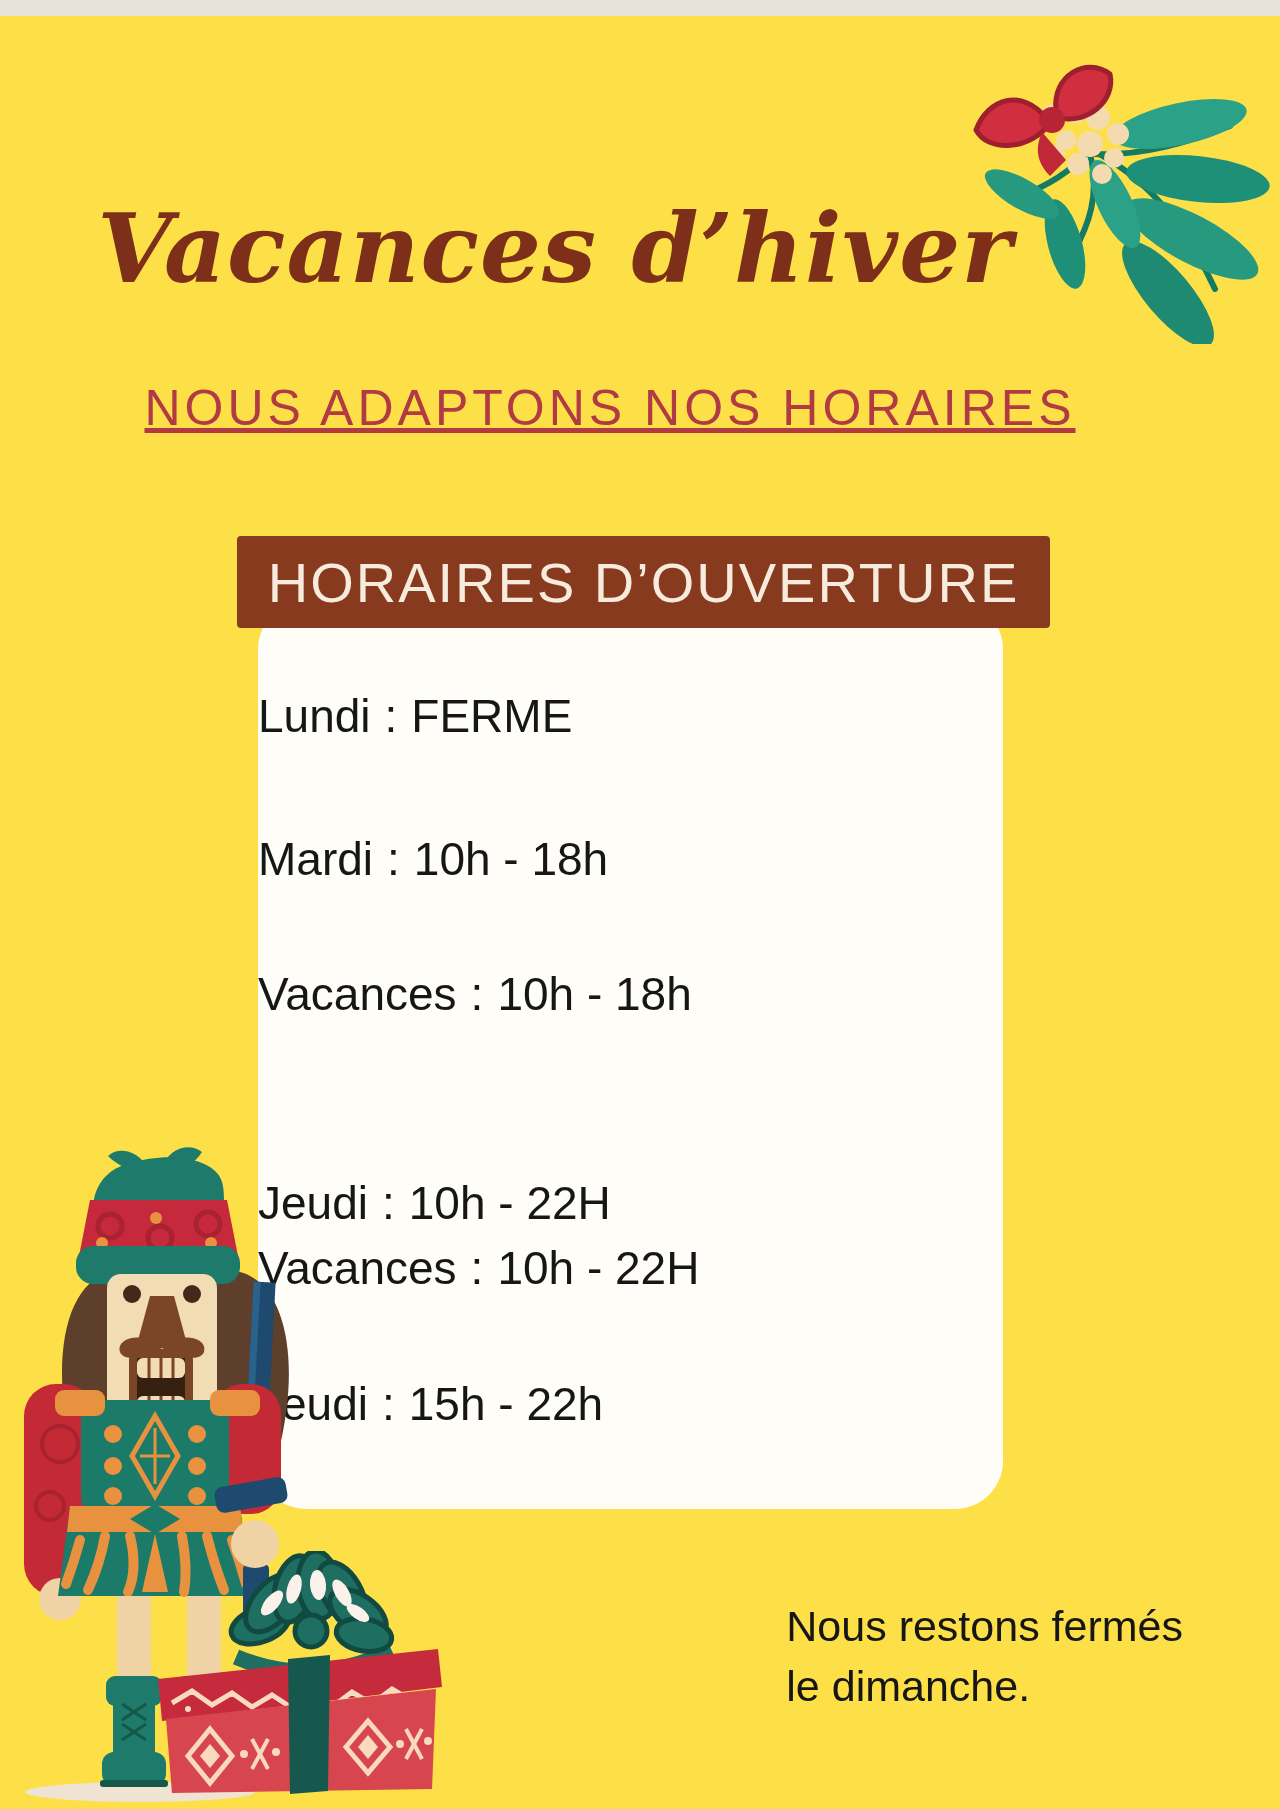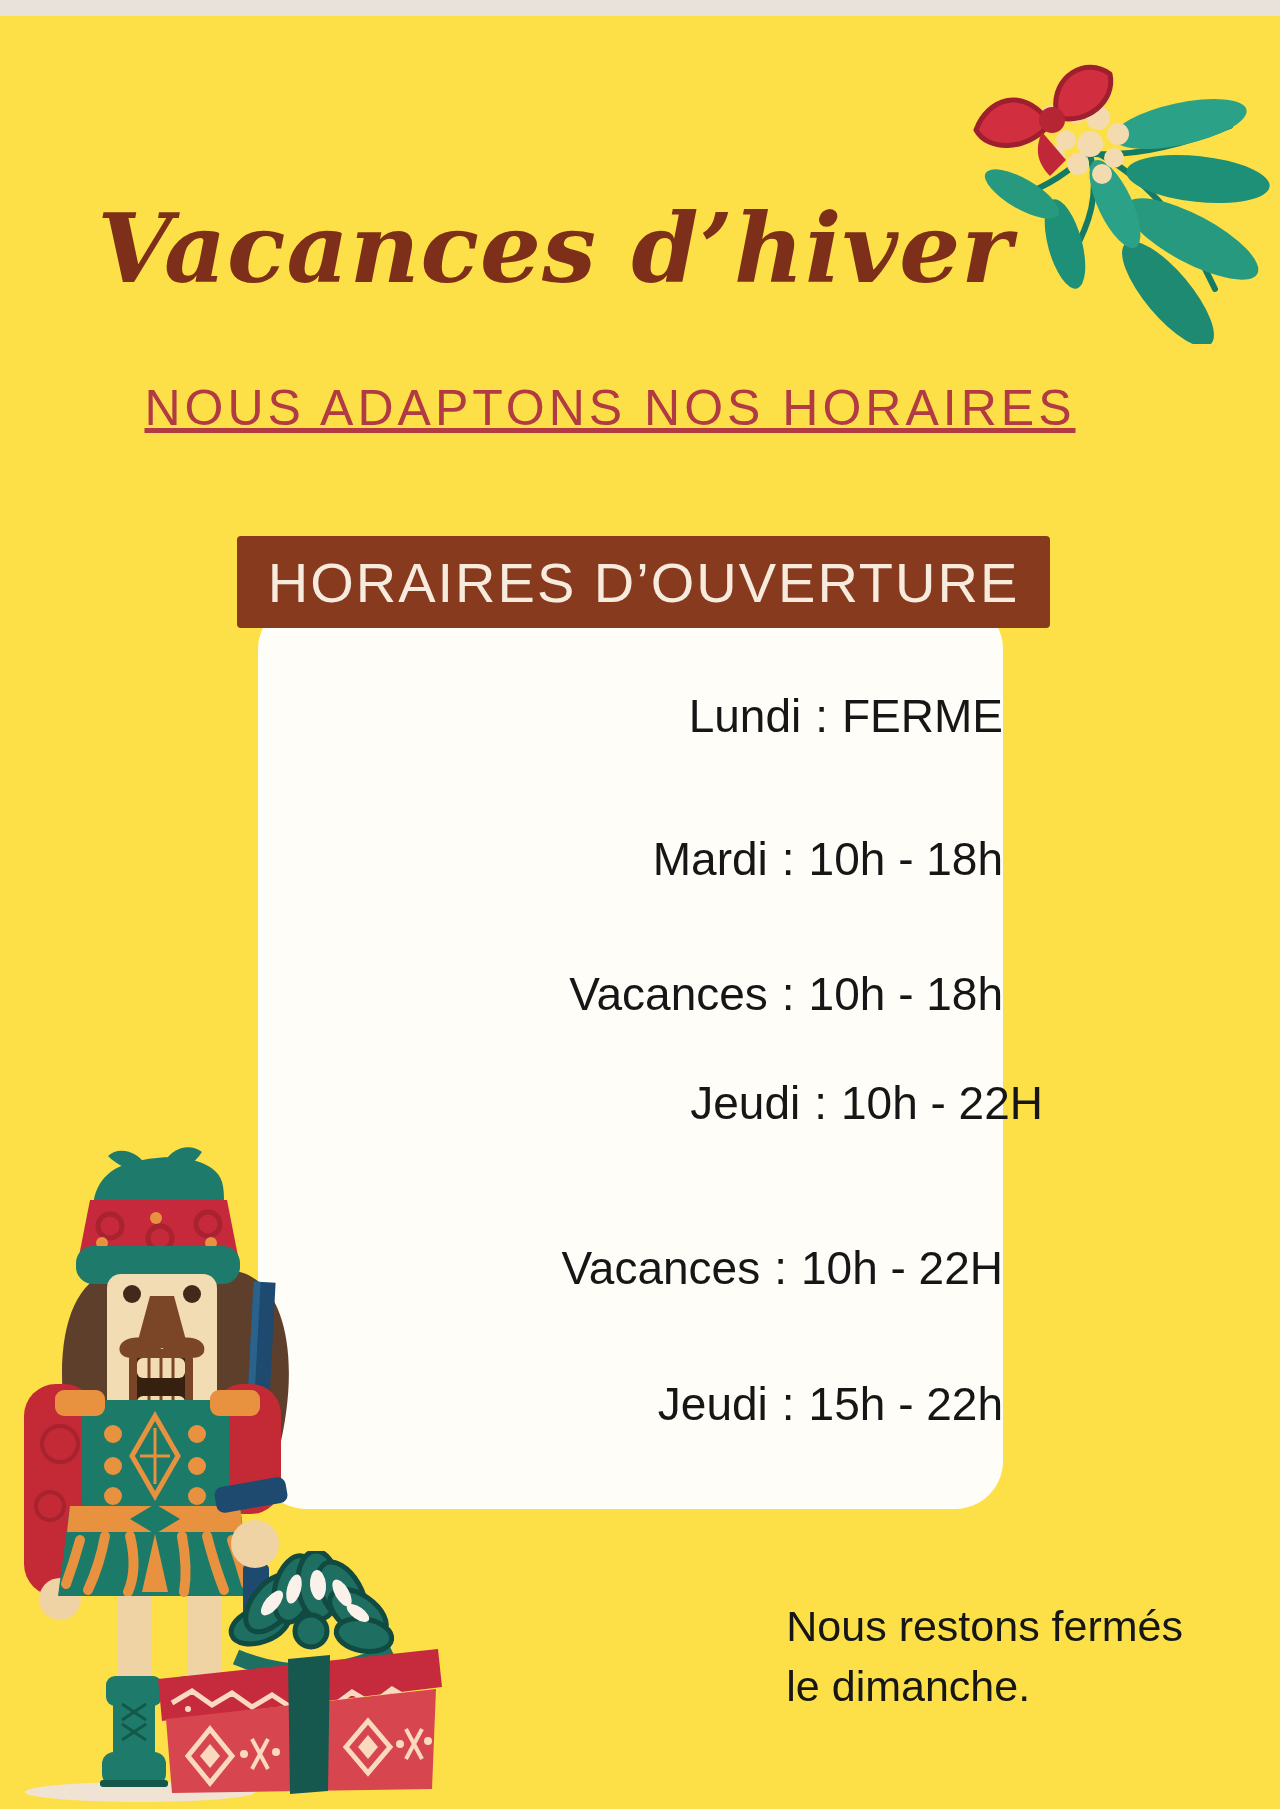--- a/index.html
+++ b/index.html
@@ -33,28 +33,28 @@
   }
   .banner-label{
     color:#F6EBDC;font-size:56px;letter-spacing:2px;font-weight:400;
   }
   .card{
     position:absolute;left:258px;top:585px;width:745px;height:908px;
     background:#FFFDF8;border-radius:48px;z-index:1;
   }
   .row{
     position:absolute;left:258px;width:745px;
-    text-align:right;color:#161616;font-size:46px;line-height:56px;
+    text-align:left;color:#161616;font-size:46px;line-height:56px;
     z-index:2;white-space:nowrap;
   }
   .row .sep{margin:0 14px;}
   .row-0{top:672px;}
   .row-1{top:815px;}
   .row-2{top:950px;}
-  .row-3{top:1059px;padding-left:40px;}
+  .row-3{top:1159px;}
   .row-4{top:1224px;}
   .row-5{top:1360px;}
   .note{
     position:absolute;right:97px;top:1580px;
     text-align:left;color:#161616;font-size:43px;line-height:60px;
     z-index:2;
   }
   .illu{position:absolute;z-index:3;}
   .illu-mistletoe{left:930px;top:38px;}
   .illu-nutcracker{left:10px;top:1128px;}

